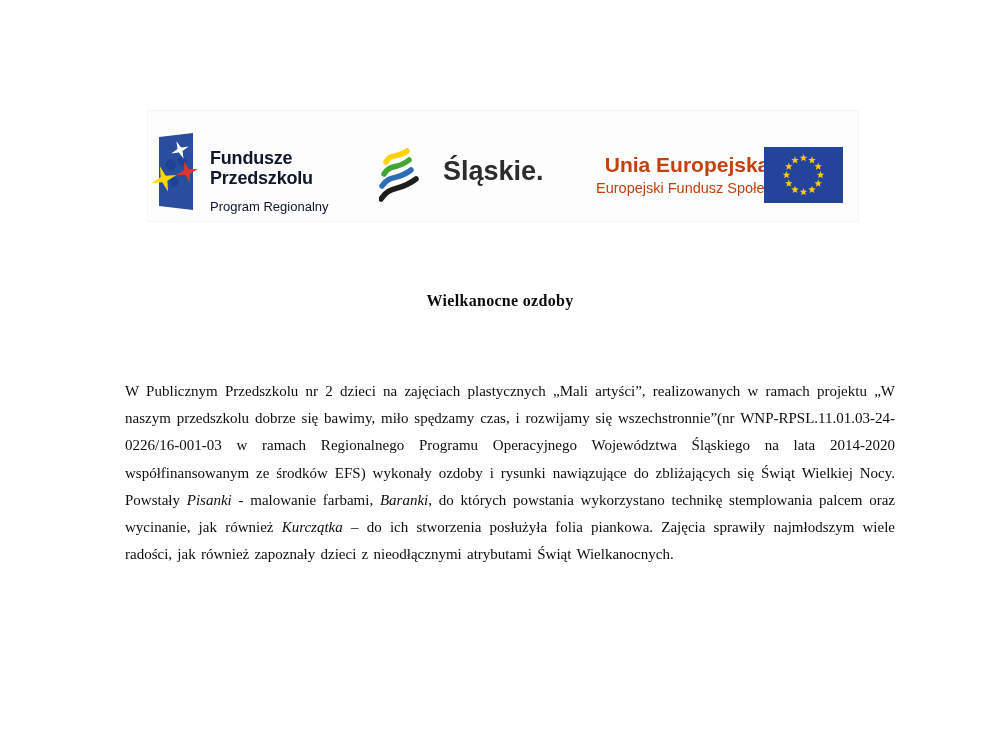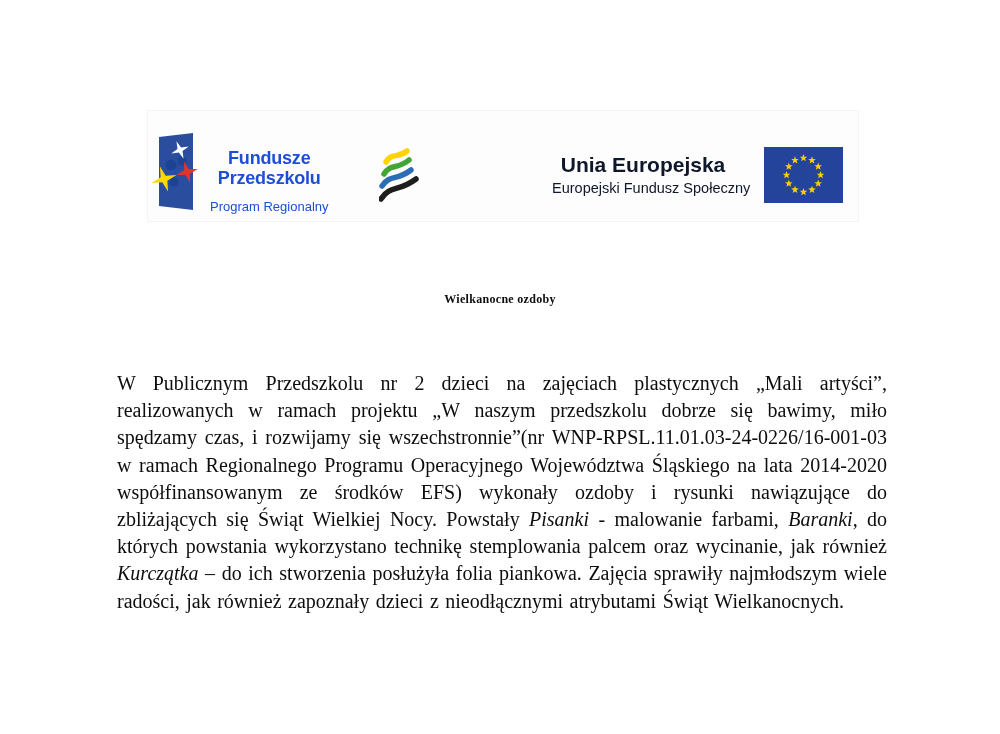--- a/index.html
+++ b/index.html
@@ -9,45 +9,45 @@
     font-family:"Liberation Serif", serif; color:#111;
   }
 
   
   .banner {
     position:absolute; left:147px; top:110px; width:712px; height:112px;
     background:#fdfdfd; border:1px solid #f4f4f4; box-sizing:border-box;
   }
   .fe-logo   { position:absolute; left:2px;  top:21px; }
   .fe-text   { position:absolute; left:62px; top:37px;
-               font-family:"Liberation Sans", sans-serif; color:#1d4ed8;text-align:center; }
+               font-family:"Liberation Sans", sans-serif; color:#0f172a; }
   .fe-text .big   { font-size:18px; font-weight:700; line-height:20px; letter-spacing:-0.2px; }
   .fe-text .small { font-size:13px; font-weight:400; margin-top:11px; }
 
   .sl-waves  { position:absolute; left:231px; top:35px; }
   .sl-label  { position:absolute; left:295px; top:45px;
                font-family:"Liberation Sans", sans-serif;
                font-weight:700; font-size:27px; color:#2c2c2e; }
 
-  .ue-text   { position:absolute; left:404px; top:42px; width:182px; text-align:center;
-               font-family:"Liberation Sans", sans-serif; color:#0f172a; }
+  .ue-text   { position:absolute; left:448px; top:42px; width:182px; text-align:center;
+               font-family:"Liberation Sans", sans-serif; color:#c2410c; }
   .ue-text .big   { font-size:21px; font-weight:700; line-height:24px; }
   .ue-text .small { font-size:14.5px; font-weight:400; margin-top:3px; white-space:nowrap; }
   .ue-flag   { position:absolute; left:616px; top:36px; }
 
   
   .doc-title {
     position:absolute; left:0; top:292px; width:100%;
-    text-align:center; font-weight:700; font-size:12px;
+    text-align:center; font-weight:700; font-size:16px;
     letter-spacing:0.3px; color:#0d0d0d;
   }
   .doc-body {
     position:absolute; left:117px; top:370px; width:770px;
-    font-size:20px; line-height:27.2px; text-align:justify;
-    word-spacing:1.5px; color:#0d0d0d; margin:0;
+    font-size:15px; line-height:27.2px; text-align:justify;
+    word-spacing:1.5px; color:#0d0d0d; margin:8px;
   }
   .doc-body i { font-style:italic; }
 </style>
 </head>
 <body>
 
 <div class="page">
 
   <div class="banner">
 
@@ -70,20 +70,21 @@
     </div>
 
     <svg class="sl-waves" width="56" height="58" viewBox="0 0 56 58">
       <g fill="none" stroke-linecap="round">
         <path d="M7,16 C13,6 18,13 28,5" stroke="#ffd300" stroke-width="5.5"></path>
         <path d="M5,28 C12,17 18,24 30,14" stroke="#43a536" stroke-width="5.5"></path>
         <path d="M3,40 C11,28 18,35 32,24" stroke="#2d6db6" stroke-width="5.5"></path>
         <path d="M2,53 C11,39 20,46 37,33" stroke="#1d1d1b" stroke-width="5.5"></path>
       </g>
     </svg>
+    <div class="sl-label">Śląskie.</div>
 
     <div class="ue-text">
       <div class="big">Unia Europejska</div>
       <div class="small">Europejski Fundusz Społeczny</div>
     </div>
     <svg class="ue-flag" width="79" height="56" viewBox="0 0 79 56">
       <defs>
         <path id="star5" d="M0,-4 L1,-1.37 L3.8,-1.24 L1.62,0.53 L2.35,3.24 L0,1.7 L-2.35,3.24 L-1.62,0.53 L-3.8,-1.24 L-1,-1.37 Z" fill="#ffcc00"></path>
       </defs>
       <rect width="79" height="56" fill="#24449c"></rect>

